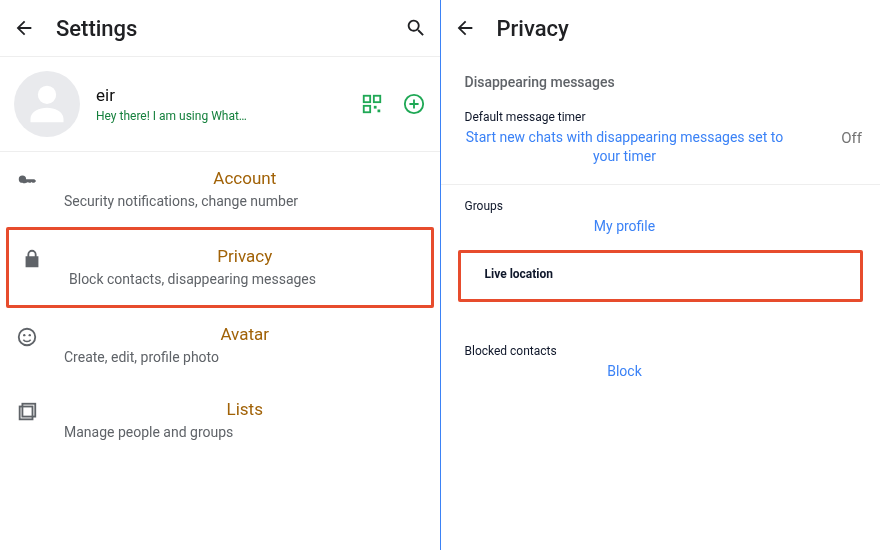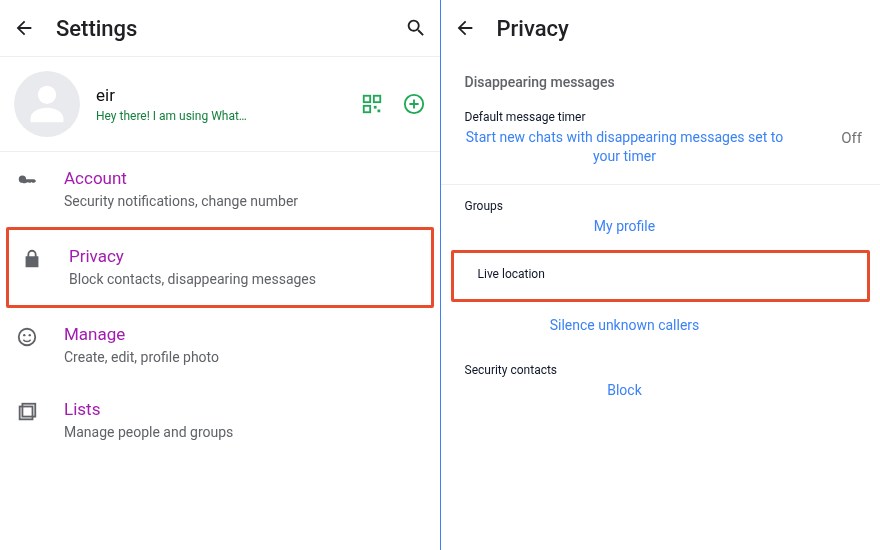--- a/index.html
+++ b/index.html
@@ -18,25 +18,25 @@
   .avatar svg { width: 44px; height: 44px; fill: #fff; }
   .pinfo { flex: 1; min-width: 0; }
   .pname { font-size: 17px; color: #111; margin-bottom: 4px; }
   .pstatus { font-size: 12px; color: #15803d; white-space: nowrap; overflow: hidden; text-overflow: ellipsis; max-width: 210px; }
   .picons { display: flex; align-items: center; gap: 18px; margin-left: 8px; }
   
   .row { display: flex; align-items: flex-start; padding: 16px 14px 16px 14px; gap: 24px; }
   .row .licon { width: 26px; display: flex; justify-content: center; padding-top: 2px; }
   .row .licon svg { width: 22px; height: 22px; fill: #5f6368; }
   .row .texts { flex: 1; }
-  .row .ttl { font-size: 17px; color: #a21caf; margin-bottom: 4px; }
+  .row .ttl { font-size: 17px; color: #a16207; margin-bottom: 4px; text-align: center; }
   .row .sub { font-size: 14px; color: #5f6368; line-height: 1.35; }
   .highlight { border: 3px solid #e74c2d; border-radius: 2px; }
   .hl-left { margin: 0 6px; padding-left: 10px; padding-right: 10px; }
-  .hl-right { margin: 0 10px; padding-left: 18px; padding-right: 10px; padding-top: 14px; padding-bottom: 14px; }
+  .hl-right { margin: 0 17px; padding-left: 18px; padding-right: 10px; padding-top: 14px; padding-bottom: 14px; font-weight: bold; }
   .section-label { font-size: 14px; font-weight: 500; color: #5f6368; padding: 18px 24px 6px; }
   .thin-divider { height: 1px; background: #eee; margin-top: 4px; }
   
   .r-row { padding: 14px 18px 14px 24px; display: flex; align-items: flex-start; }
   .r-row .texts { flex: 1; }
   .r-row .ttl { font-size: 12px; color: #0f172a; margin-bottom: 4px; }
   .r-row .sub { font-size: 14px; color: #3b82f6; line-height: 1.35; max-width: 320px; text-align: center; }
   .r-row .trail { font-size: 15px; color: #737373; align-self: center; }
 </style>
 </head>
@@ -115,21 +115,21 @@
     <div class="row">
       <div class="licon">
         <svg viewBox="0 0 24 24">
             <circle cx="12" cy="12" r="9" fill="none" stroke="#5f6368" stroke-width="2"></circle>
             <circle cx="9" cy="10" r="1.3" fill="#5f6368"></circle>
             <circle cx="15" cy="10" r="1.3" fill="#5f6368"></circle>
             <path d="M8 15c1 1.5 2.5 2 4 2s3-.5 4-2" fill="none" stroke="#5f6368" stroke-width="1.6"></path>
           </svg>
       </div>
       <div class="texts">
-        <div class="ttl">Manage</div>
+        <div class="ttl">Avatar</div>
         <div class="sub">Create, edit, profile photo</div>
       </div>
     </div>
 
     <div class="row">
       <div class="licon">
         <svg viewBox="0 0 24 24">
             <rect x="4" y="6" width="14" height="14" fill="none" stroke="#5f6368" stroke-width="2"></rect>
             <rect x="7" y="3" width="14" height="14" fill="none" stroke="#5f6368" stroke-width="2"></rect>
           </svg>
@@ -173,24 +173,23 @@
     </div>
 
     <div class="r-row highlight hl-right">
       <div class="texts">
         <div class="ttl">Live location</div>
       </div>
     </div>
 
     <div class="r-row">
       <div class="texts">
-        <div class="sub">Silence unknown callers</div>
       </div>
     </div>
 
     <div class="r-row">
       <div class="texts">
-        <div class="ttl">Security contacts</div>
+        <div class="ttl">Blocked contacts</div>
         <div class="sub">Block</div>
       </div>
     </div>
   </div>
 </div>
 
 </body></html>

